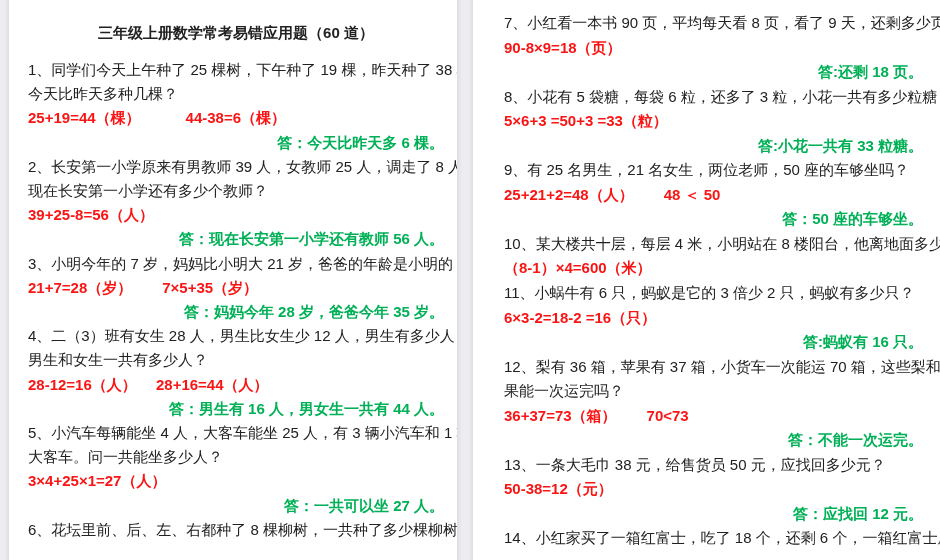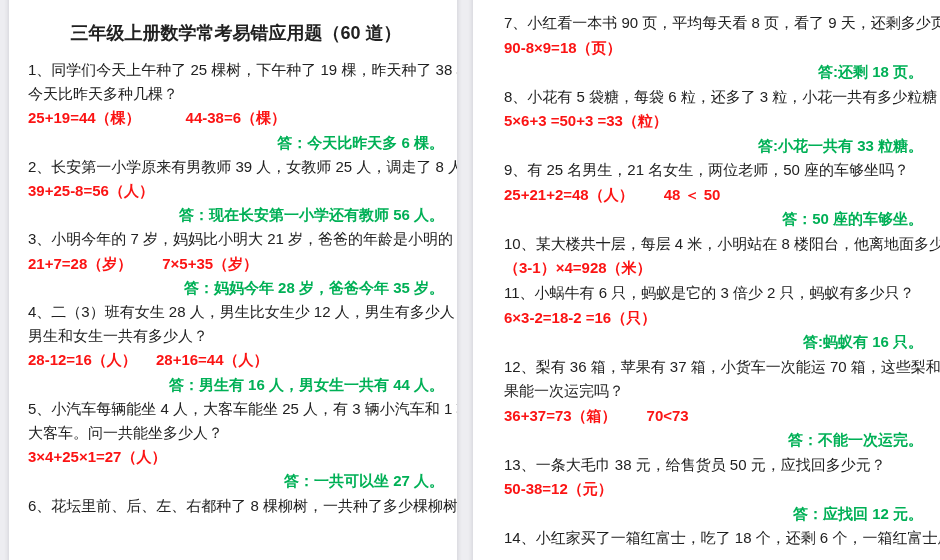--- a/index.html
+++ b/index.html
@@ -31,21 +31,21 @@
     left: 9px;
     width: 448px;
     padding: 0 13px 0 19px;
   }
   .page-right {
     left: 473px;
     width: 470px;
     padding: 23px 20px 0 31px;
   }
   .title {
-    font-size: 18px;
+    font-size: 15px;
     font-weight: bold;
     color: var(--ink);
     text-align: center;
     margin: 30px 0 10px 0;
     line-height: 30px;
     white-space: pre;
   }
   .line {
     margin: 0;
     font-size: 15px;
@@ -68,20 +68,21 @@
 <body>
 
 <div class="page page-left">
   <h1 class="title">三年级上册数学常考易错应用题（60 道）</h1>
   <div>
       <p class="line question">1、同学们今天上午种了 25 棵树，下午种了 19 棵，昨天种了 38 棵，</p>
       <p class="line question">今天比昨天多种几棵？</p>
       <p class="line equation">25+19=44（棵）　　　44-38=6（棵）</p>
       <p class="line answer">答：今天比昨天多 6 棵。</p>
       <p class="line question">2、长安第一小学原来有男教师 39 人，女教师 25 人，调走了 8 人，</p>
+      <p class="line question">现在长安第一小学还有多少个教师？</p>
       <p class="line equation">39+25-8=56（人）</p>
       <p class="line answer">答：现在长安第一小学还有教师 56 人。</p>
       <p class="line question">3、小明今年的 7 岁，妈妈比小明大 21 岁，爸爸的年龄是小明的 5</p>
       <p class="line equation">21+7=28（岁）　　7×5+35（岁）</p>
       <p class="line answer">答：妈妈今年 28 岁，爸爸今年 35 岁。</p>
       <p class="line question">4、二（3）班有女生 28 人，男生比女生少 12 人，男生有多少人？</p>
       <p class="line question">男生和女生一共有多少人？</p>
       <p class="line equation">28-12=16（人）　 28+16=44（人）</p>
       <p class="line answer">答：男生有 16 人，男女生一共有 44 人。</p>
       <p class="line question">5、小汽车每辆能坐 4 人，大客车能坐 25 人，有 3 辆小汽车和 1 辆</p>
@@ -97,21 +98,21 @@
       <p class="line question">7、小红看一本书 90 页，平均每天看 8 页，看了 9 天，还剩多少页？</p>
       <p class="line equation">90-8×9=18（页）</p>
       <p class="line answer">答:还剩 18 页。</p>
       <p class="line question">8、小花有 5 袋糖，每袋 6 粒，还多了 3 粒，小花一共有多少粒糖？</p>
       <p class="line equation">5×6+3 =50+3 =33（粒）</p>
       <p class="line answer">答:小花一共有 33 粒糖。</p>
       <p class="line question">9、有 25 名男生，21 名女生，两位老师，50 座的车够坐吗？</p>
       <p class="line equation">25+21+2=48（人）　　48 ＜ 50</p>
       <p class="line answer">答：50 座的车够坐。</p>
       <p class="line question">10、某大楼共十层，每层 4 米，小明站在 8 楼阳台，他离地面多少米？</p>
-      <p class="line equation">（3-1）×4=928（米）</p>
+      <p class="line equation">（8-1）×4=600（米）</p>
       <p class="line question">11、小蜗牛有 6 只，蚂蚁是它的 3 倍少 2 只，蚂蚁有多少只？</p>
       <p class="line equation">6×3-2=18-2 =16（只）</p>
       <p class="line answer">答:蚂蚁有 16 只。</p>
       <p class="line question">12、梨有 36 箱，苹果有 37 箱，小货车一次能运 70 箱，这些梨和苹</p>
       <p class="line question">果能一次运完吗？</p>
       <p class="line equation">36+37=73（箱）　　70&lt;73</p>
       <p class="line answer">答：不能一次运完。</p>
       <p class="line question">13、一条大毛巾 38 元，给售货员 50 元，应找回多少元？</p>
       <p class="line equation">50-38=12（元）</p>
       <p class="line answer">答：应找回 12 元。</p>

